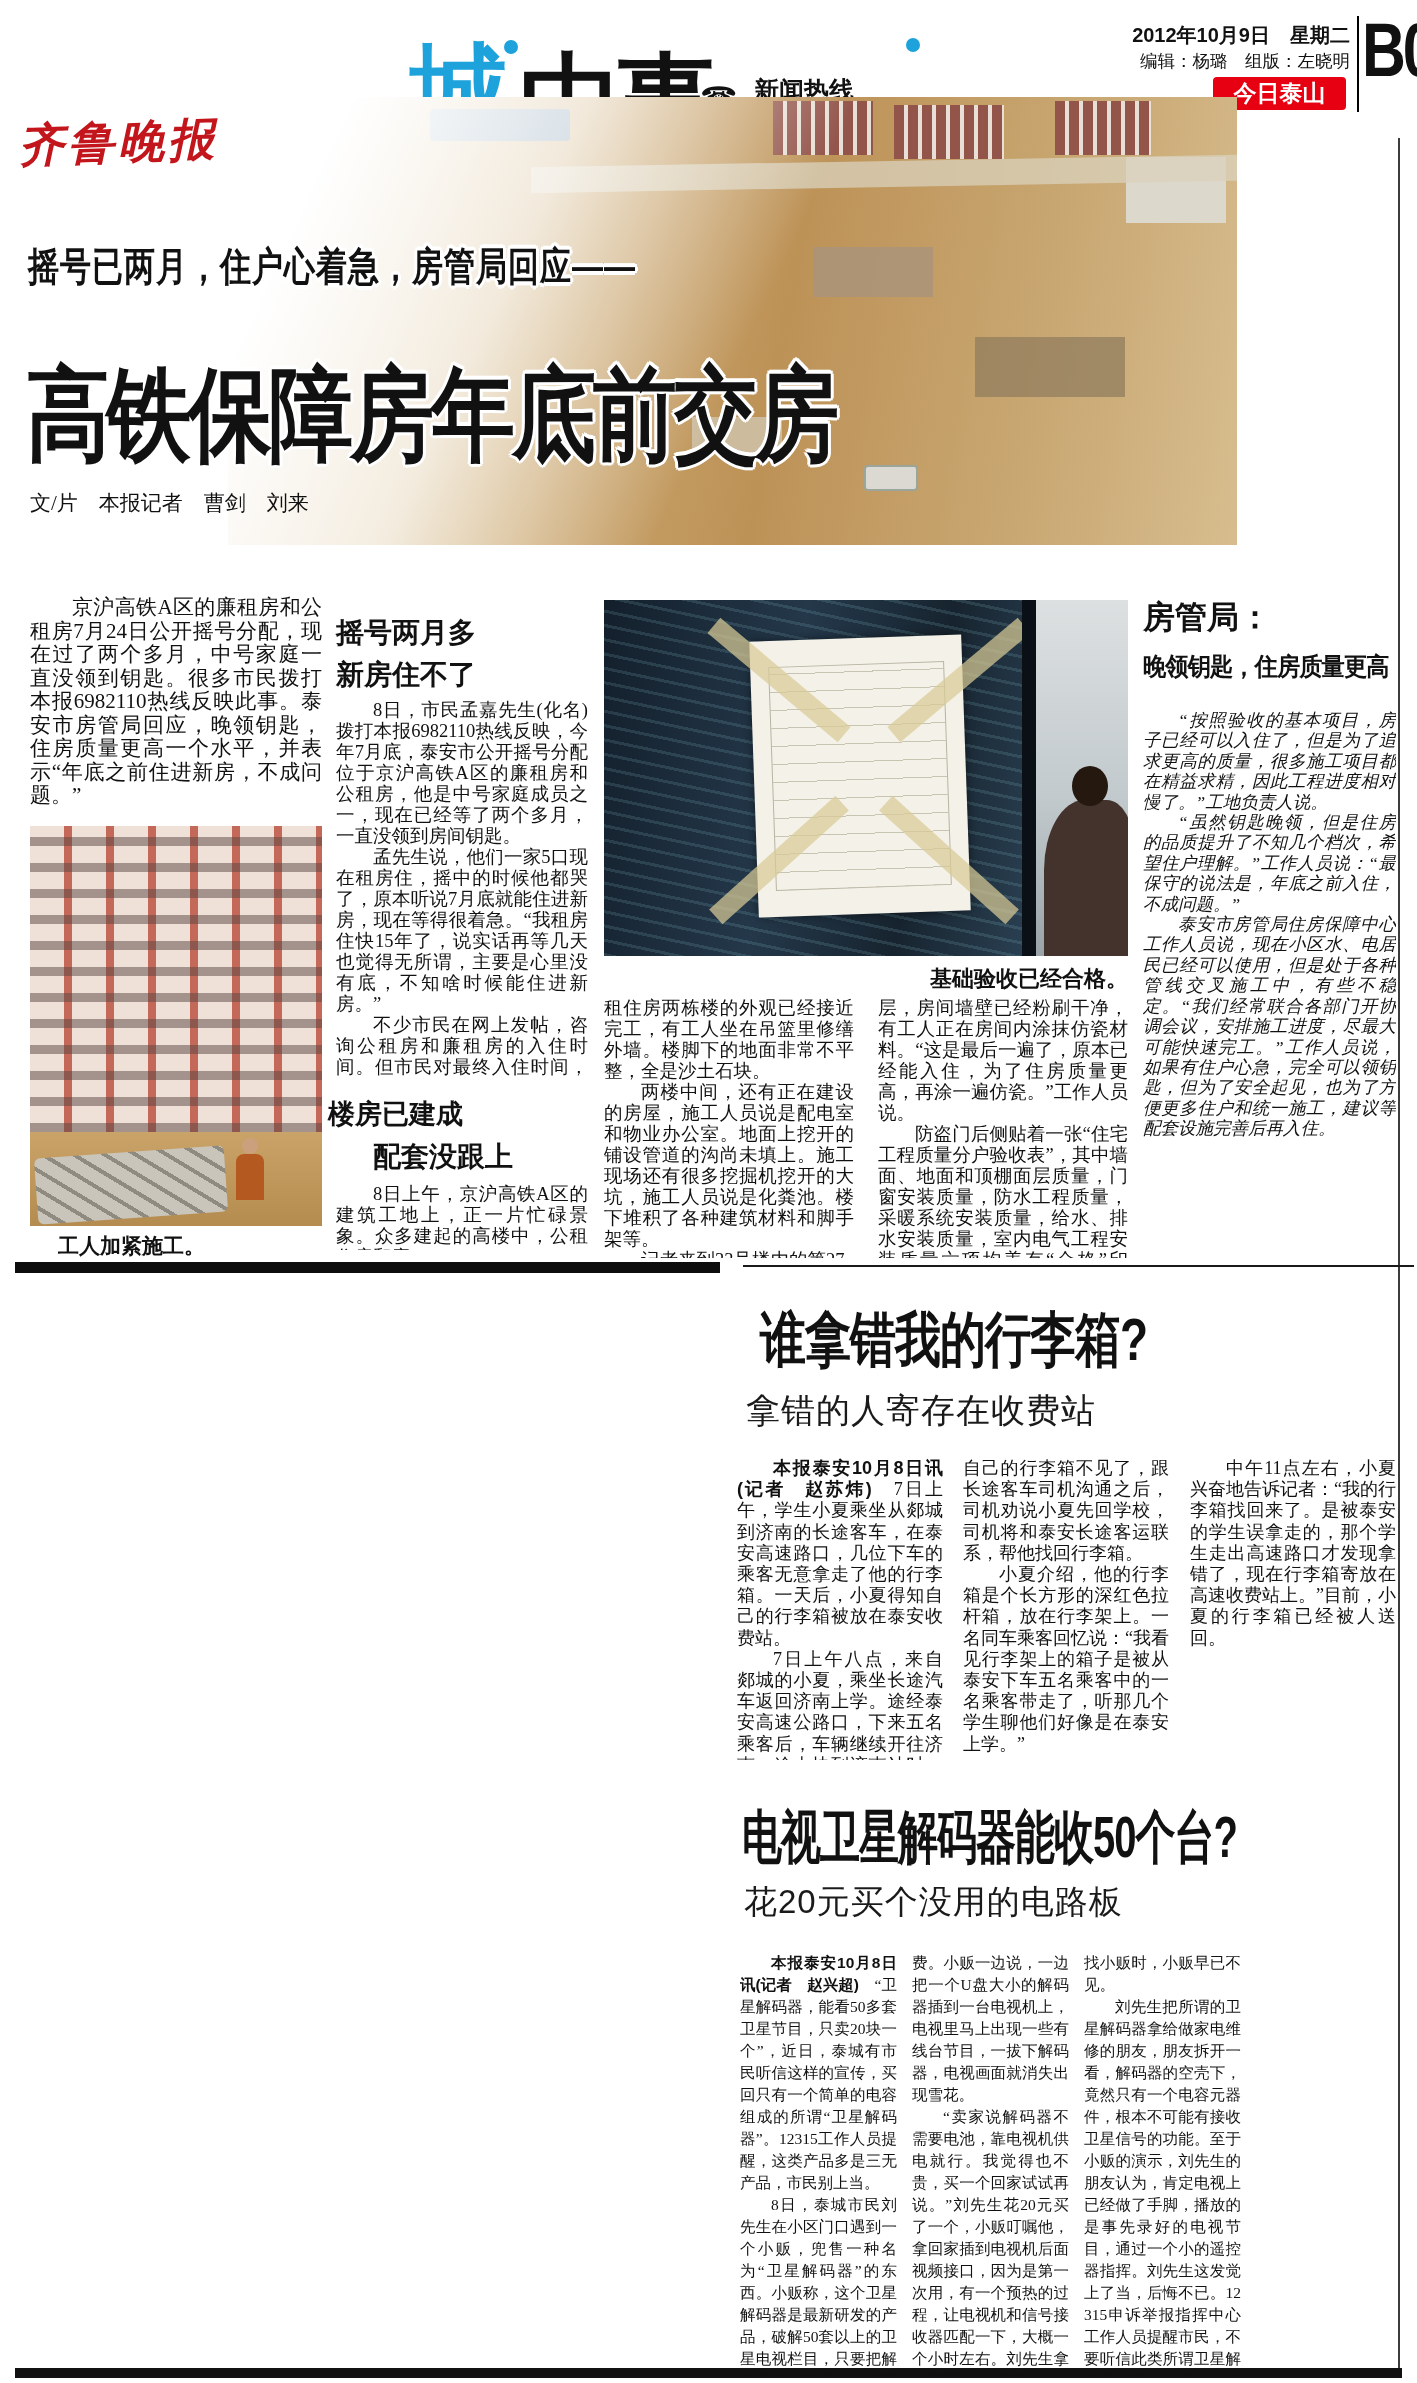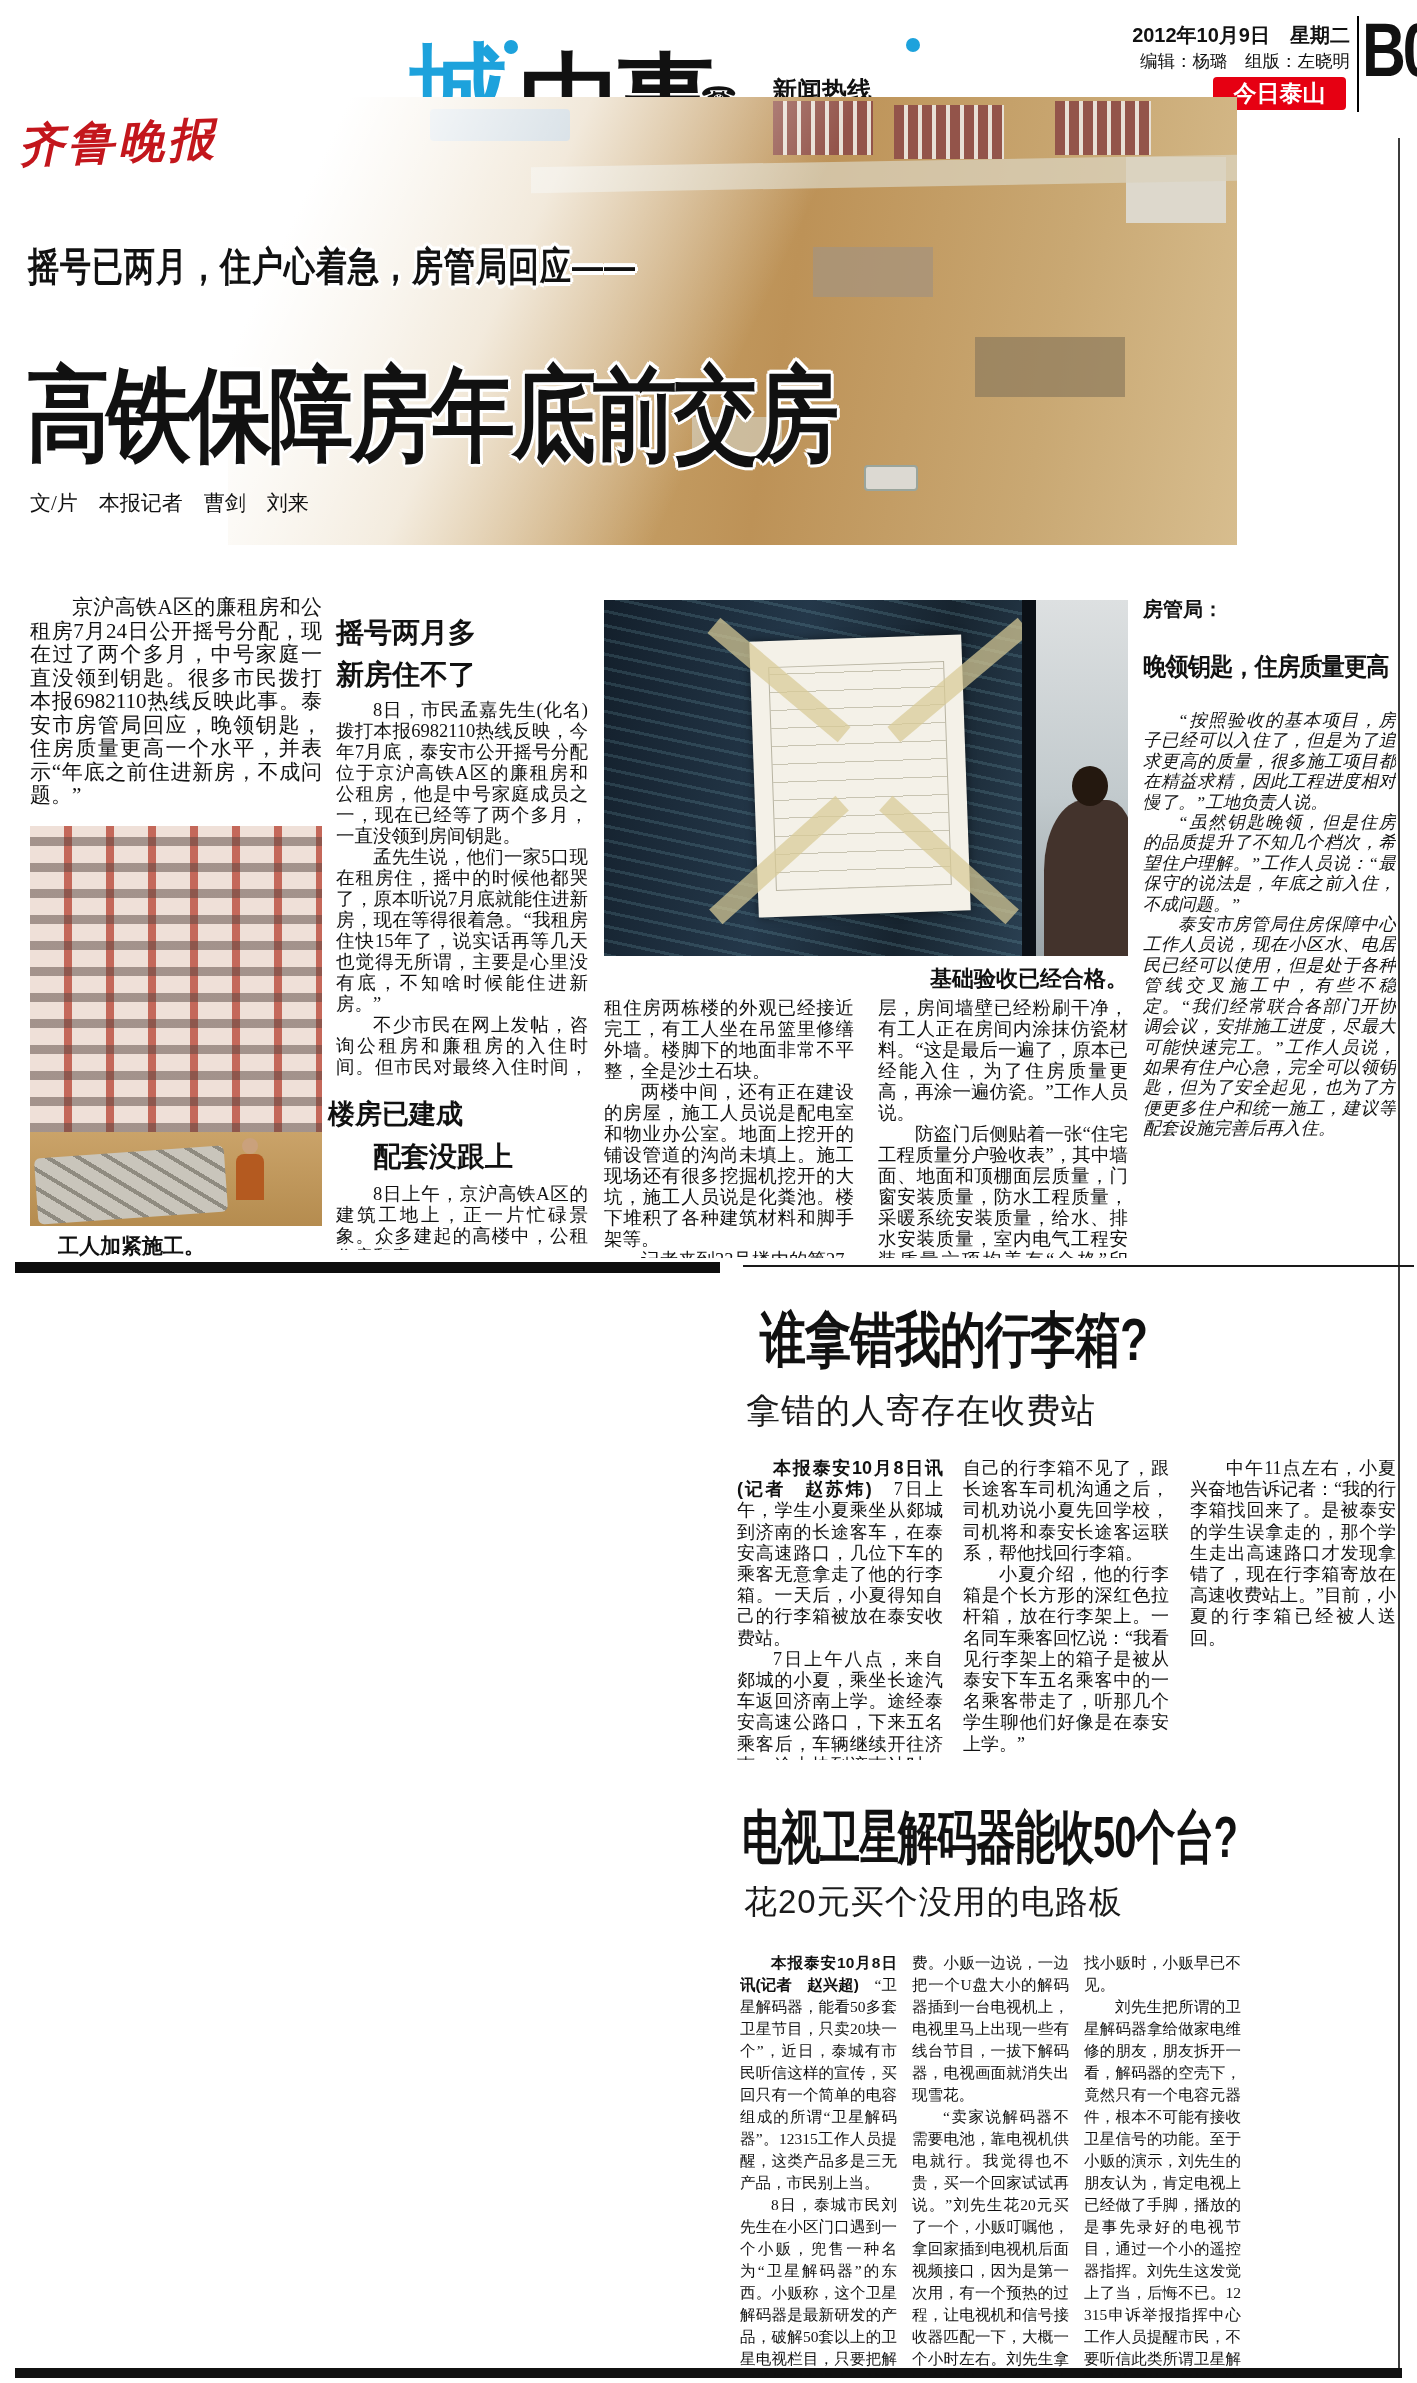--- a/index.html
+++ b/index.html
@@ -16,21 +16,21 @@
 
   
   #brand { left:18px; top:112px; font-size:46px; font-weight:bold; font-style:italic;
            color:#c3161c; letter-spacing:4px; transform:rotate(-2deg); }
   #mast-city { left:410px; top:40px; font-size:98px; font-weight:900; color:#1da2dc; line-height:1; }
   .bluedot { width:14px; height:14px; border-radius:50%; background:#1da2dc; }
   #dot1 { left:504px; top:40px; } #dot2 { left:906px; top:38px; }
   #mast-citylatin { left:413px; top:142px; font-size:31px; font-weight:900; letter-spacing:3px; }
   #mast-zhongshi { left:520px; top:50px; font-size:102px; font-weight:900; line-height:1; letter-spacing:-6px; }
   #mast-phone { left:700px; top:80px; font-size:30px; }
-  #mast-hotline { left:772px; top:74px; font-size:25px; font-weight:bold; }
+  #mast-hotline { left:754px; top:74px; font-size:25px; font-weight:bold; }
   #mast-number { left:694px; top:88px; font-size:66px; font-weight:900; font-style:italic; letter-spacing:-2px; }
   #mast-underline { left:398px; top:166px; width:396px; height:3px; background:#000; }
   #mast-slogan { left:472px; top:172px; font-size:23px; font-weight:bold; letter-spacing:7px; }
   #tip-box { left:793px; top:106px; width:227px; height:54px; border-radius:10px;
              background:linear-gradient(180deg,#fdf2ae 0%,#f8da4e 100%); padding:4px 10px; }
   #tip-box .l1 { font-size:19px; font-weight:bold; color:#e8611c; line-height:23px; }
   #tip-box .l2 { font-size:19px; font-weight:bold; color:#e8611c; line-height:23px; }
   #tip-box .amount { font-size:22px; font-weight:800; color:#e60012; }
   #hdr-date { left:1118px; top:22px; width:232px; text-align:right; font-size:20px; font-weight:bold; }
   #hdr-staff { left:1118px; top:49px; width:232px; text-align:right; font-size:17.5px; }
@@ -96,21 +96,21 @@
   #photo-door .t4 { left:260px; top:250px; transform:rotate(42deg); }
   #photo-door .doorway { position:absolute; left:432px; top:0; width:92px; height:356px;
      background:linear-gradient(180deg,#dde0e1 0%,#c2cacd 55%,#9aa4a8 100%); }
   #photo-door .jamb { position:absolute; left:418px; top:0; width:14px; height:356px; background:#0b1016; }
   #photo-door .man-body { position:absolute; left:440px; top:200px; width:90px; height:156px;
      background:#43332c; border-radius:45% 30% 0 0; }
   #photo-door .man-head { position:absolute; left:468px; top:166px; width:36px; height:40px;
      background:#24180f; border-radius:50%; }
 
   
-  #gov-label { left:1143px; top:596px; font-size:20px; font-weight:800; }
+  #gov-label { left:1143px; top:596px; font-size:32px; font-weight:800; }
   #gov-head { left:1143px; top:650px; font-size:25px; font-weight:800; letter-spacing:-1px;
               transform:scaleX(.93); transform-origin:left top; white-space:nowrap; }
   #gov-body { left:1143px; top:710px; width:253px; height:556px; font-size:17.5px; line-height:20.4px;
               font-style:italic; }
 
   
   #photo-bld { left:30px; top:826px; width:292px; height:400px; overflow:hidden; background:#efe0d8; }
   #photo-bld .facade { position:absolute; left:0; top:0; right:0; height:306px;
      background:repeating-linear-gradient(90deg,#efe0d8 0 34px,#c4685a 34px 42px); }
   #photo-bld .windows { position:absolute; left:0; top:0; right:0; height:306px;

